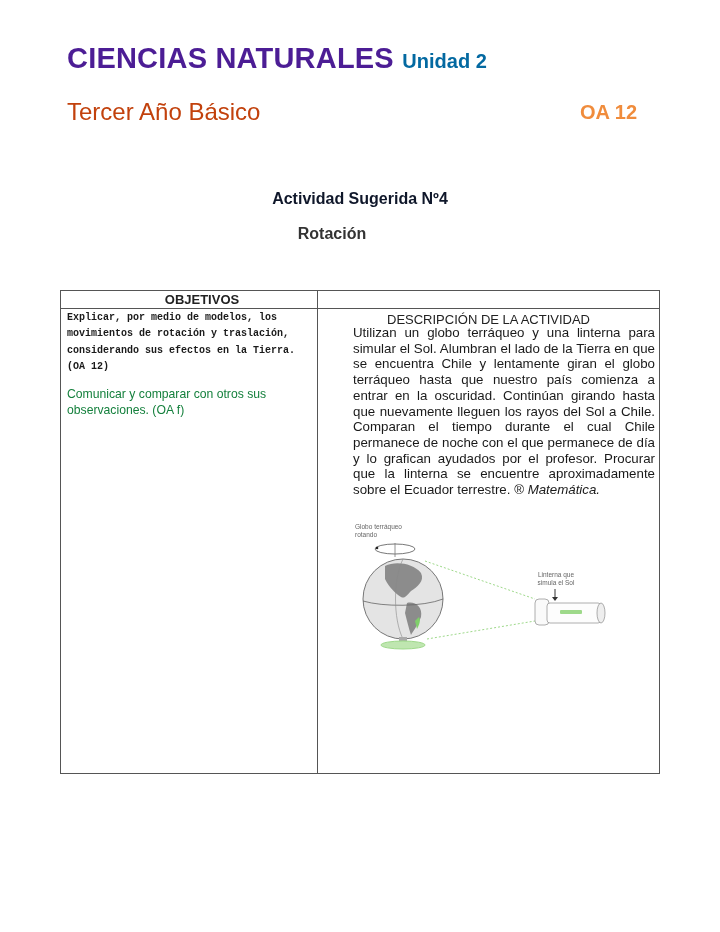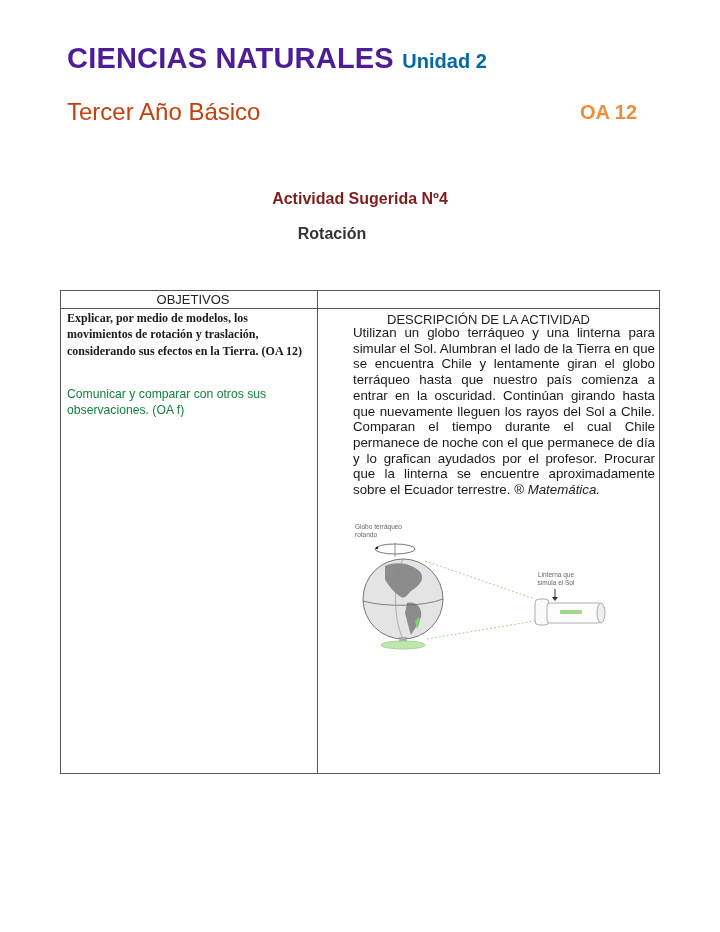--- a/index.html
+++ b/index.html
@@ -2,31 +2,31 @@
 <html><head>
   <meta charset="utf-8">
   <style>
     html, body { margin: 0; padding: 0; background: #ffffff; }
     body { width: 720px; height: 932px; position: relative; overflow: hidden; font-family: "Liberation Sans", sans-serif; color: #222; }
     .title-row { position: absolute; left: 67px; top: 42px; white-space: nowrap; }
     .title-main { font-size: 29px; font-weight: bold; color: #4c1d95; letter-spacing: 0.2px; }
     .title-unit { font-size: 20px; font-weight: bold; color: #0369a1; margin-left: 4px; }
     .grade { position: absolute; left: 67px; top: 98px; font-size: 24px; font-weight: normal; color: #c2410c; }
     .oa { position: absolute; left: 532px; top: 101px; font-size: 20px; font-weight: bold; color: #f08c3c; margin-left: 48px; }
-    .activity-title { position: absolute; left: 0; width: 720px; top: 190px; text-align: center; font-size: 16px; font-weight: bold; color: #7f1d1d; }
+    .activity-title { position: absolute; left: 0; width: 720px; top: 190px; text-align: center; font-size: 16px; font-weight: bold; color: #0f172a; }
     .activity-sub { position: absolute; left: 0; width: 664px; top: 225px; text-align: center; font-size: 16px; font-weight: bold; color: #333; }
 
     .table { position: absolute; left: 60px; top: 290px; width: 600px; height: 484px; border: 1.5px solid #555; box-sizing: border-box; }
     .col-divider { position: absolute; left: 256px; top: 0; bottom: 0; width: 0; border-left: 1.5px solid #555; }
     .header-row { position: absolute; left: 0; right: 0; top: 0; height: 17px; border-bottom: 1.5px solid #555; }
     .th { position: absolute; top: 0; height: 17px; line-height: 18px; font-size: 13px; text-align: center; color: #222; }
-    .th-left { left: 4px; width: 256px; }
+    .th-left { left: 13px; width: 256px; font-weight: bold; }
     .th-right { left: 257px; right: 0; margin-top: 20px; }
 
-    .obj-main { position: absolute; left: 6px; top: 19px; width: 244px; font-family: Liberation Serif, serif; font-weight: bold; font-size: 12px; line-height: 16.4px; color: #1a1a1a; }
+    .obj-main { position: absolute; left: 6px; top: 19px; width: 244px; font-family: Liberation Mono, monospace; font-weight: bold; font-size: 10px; line-height: 16.4px; color: #1a1a1a; }
     .obj-sub { position: absolute; left: 6px; top: 96px; width: 244px; font-size: 12.2px; line-height: 15.5px; color: #15803d; }
 
     .desc { position: absolute; left: 292px; top: 34px; width: 302px; font-size: 13.3px; line-height: 15.7px; text-align: justify; color: #1a1a1a; }
     .desc em { font-style: italic; margin-top: 40px; }
 
     .illustration { position: absolute; left: 294px; top: 230px; width: 260px; height: 140px; }
     .ill-label { position: absolute; font-size: 6.5px; line-height: 8px; color: #666; }
   </style>
 </head>
 <body>

